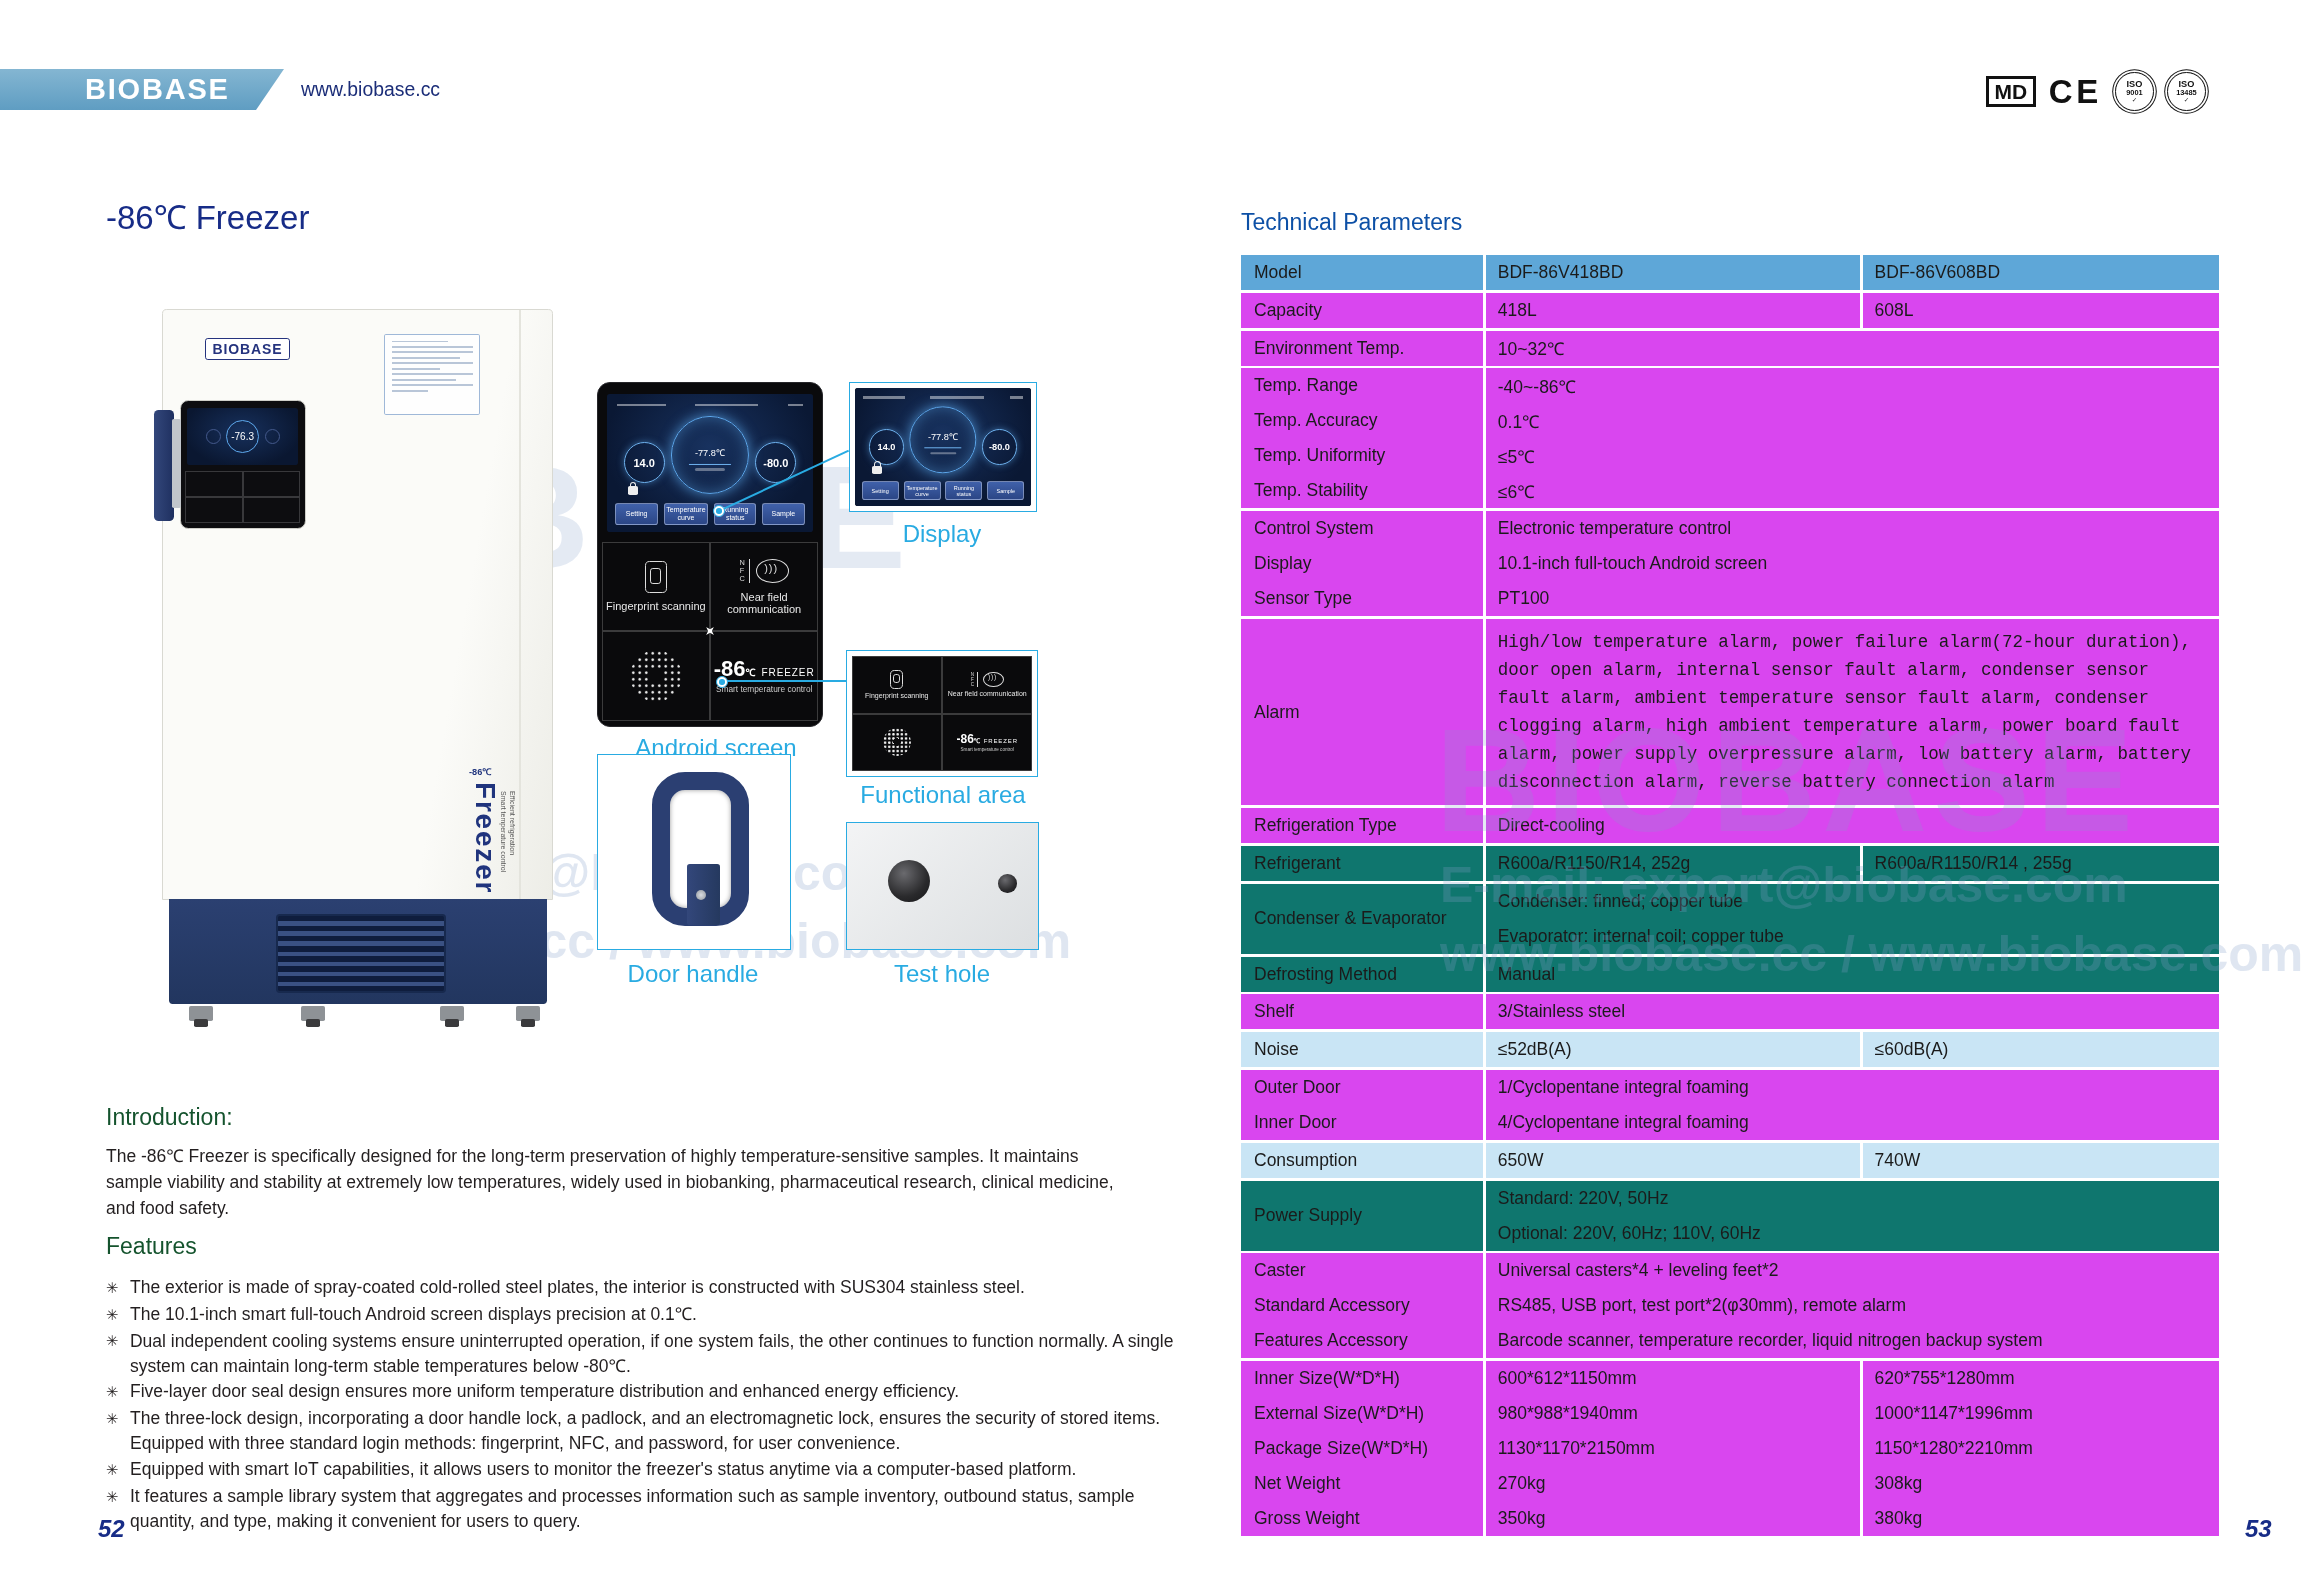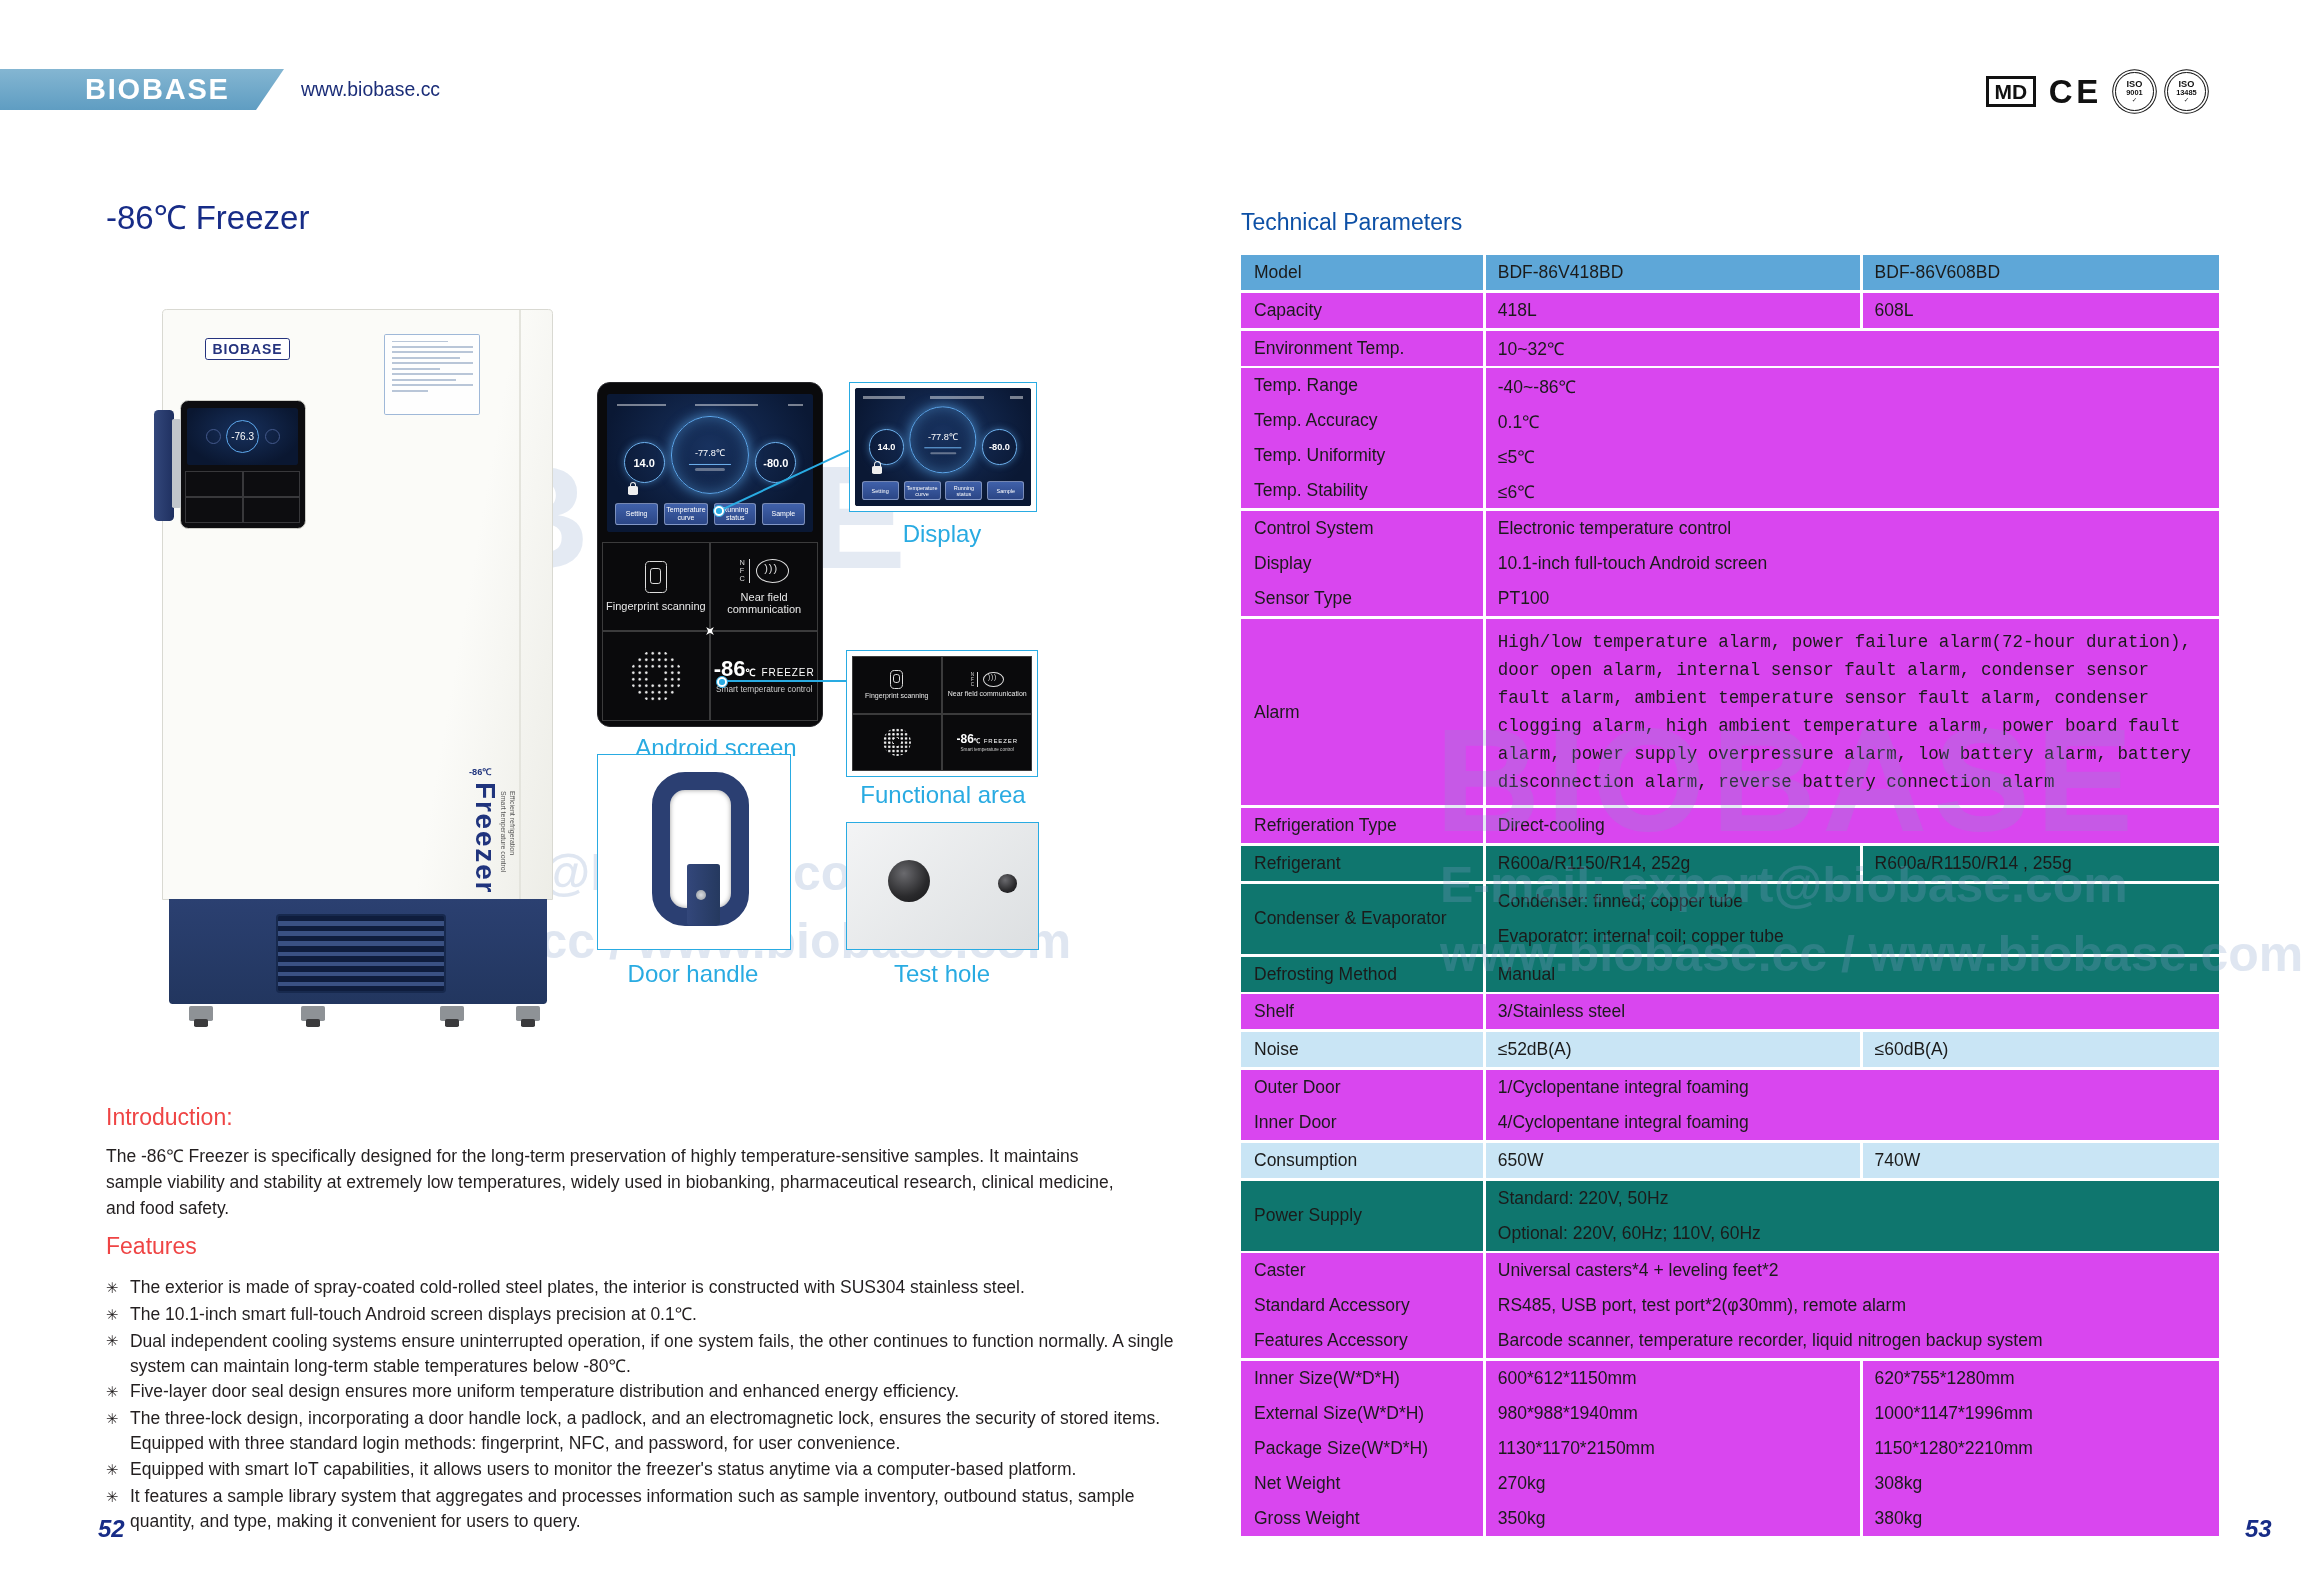--- a/index.html
+++ b/index.html
@@ -17,21 +17,21 @@
   .md-box{border:3.7px solid #111;font-weight:bold;font-size:21px;padding:0.9px 5.5px;color:#111;}
   .ce-mark{font-size:33px;font-weight:bold;color:#111;letter-spacing:3.7px;}
   .iso-seal{width:37px;height:37px;border:1.8px solid #111;border-radius:50%;box-shadow:0 0 0 1.8px #fff,0 0 0 2.8px #111;
             display:flex;flex-direction:column;align-items:center;justify-content:center;color:#111;line-height:1;}
   .iso-seal .t{font-size:9.2px;font-weight:bold;}
   .iso-seal .b{font-size:7.4px;font-weight:bold;}
   .iso-seal .c{font-size:6.5px;}
 
   
   .page-title{position:absolute;left:106px;top:194px;font-size:33px;color:#172C87;}
-  .sec-head{position:absolute;font-size:23px;color:#ef4444;}
+  .sec-head{position:absolute;font-size:23px;color:#14532d;}
   .intro-body{position:absolute;left:106px;top:1143px;width:1023px;font-size:17.5px;line-height:26px;color:#231f20;}
   .features-list{position:absolute;left:106px;top:1275px;width:1071px;font-size:17.5px;line-height:25px;color:#231f20;}
   .feat{display:flex;gap:8.3px;margin-bottom:0.9px;}
   .feat .b{flex:none;width:15.7px;font-size:14.8px;padding-top:0.9px;}
   .pagenum{position:absolute;font-size:24px;font-style:italic;font-weight:bold;color:#172C87;}
 
   
   .wm{position:absolute;pointer-events:none;white-space:nowrap;font-weight:bold;}
   .wm-big{font-size:146px;letter-spacing:5.5px;color:rgba(130,160,200,0.22);}
   .wm-mid{font-size:50px;color:rgba(130,160,200,0.26);}

